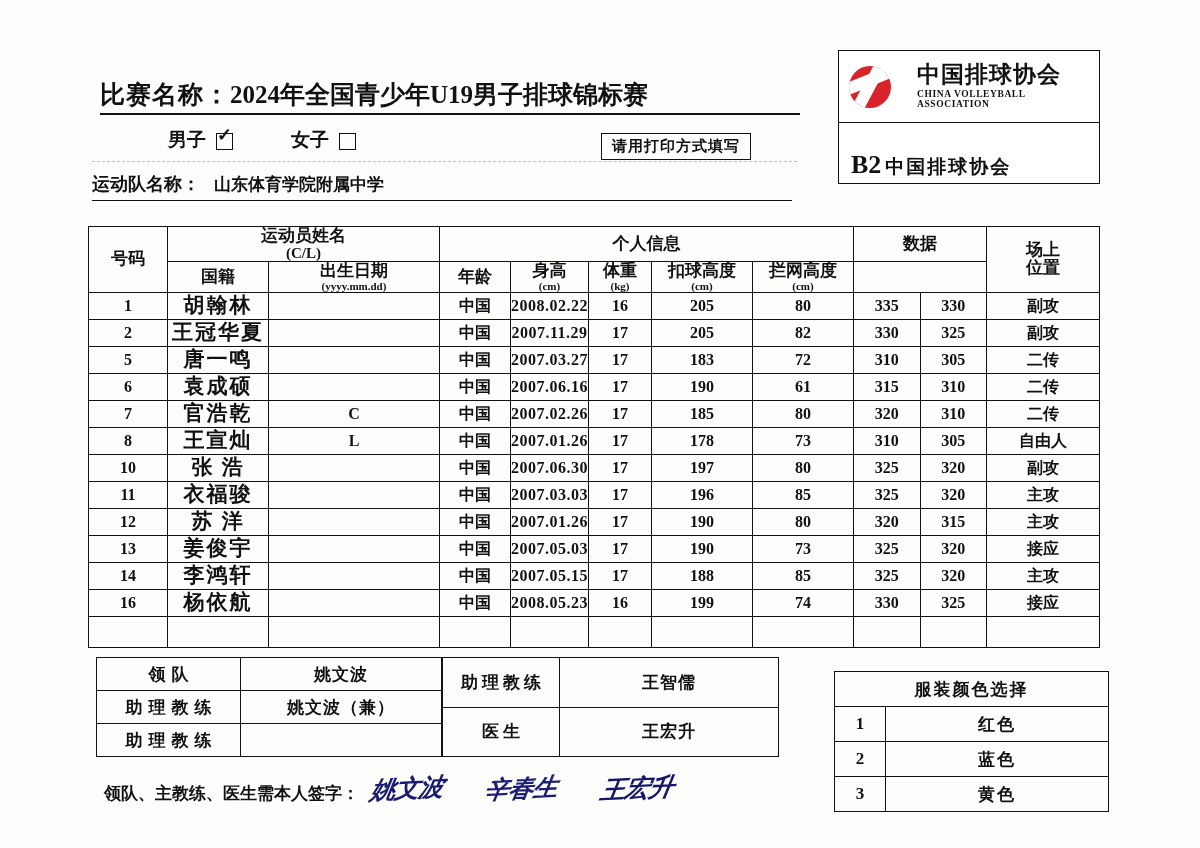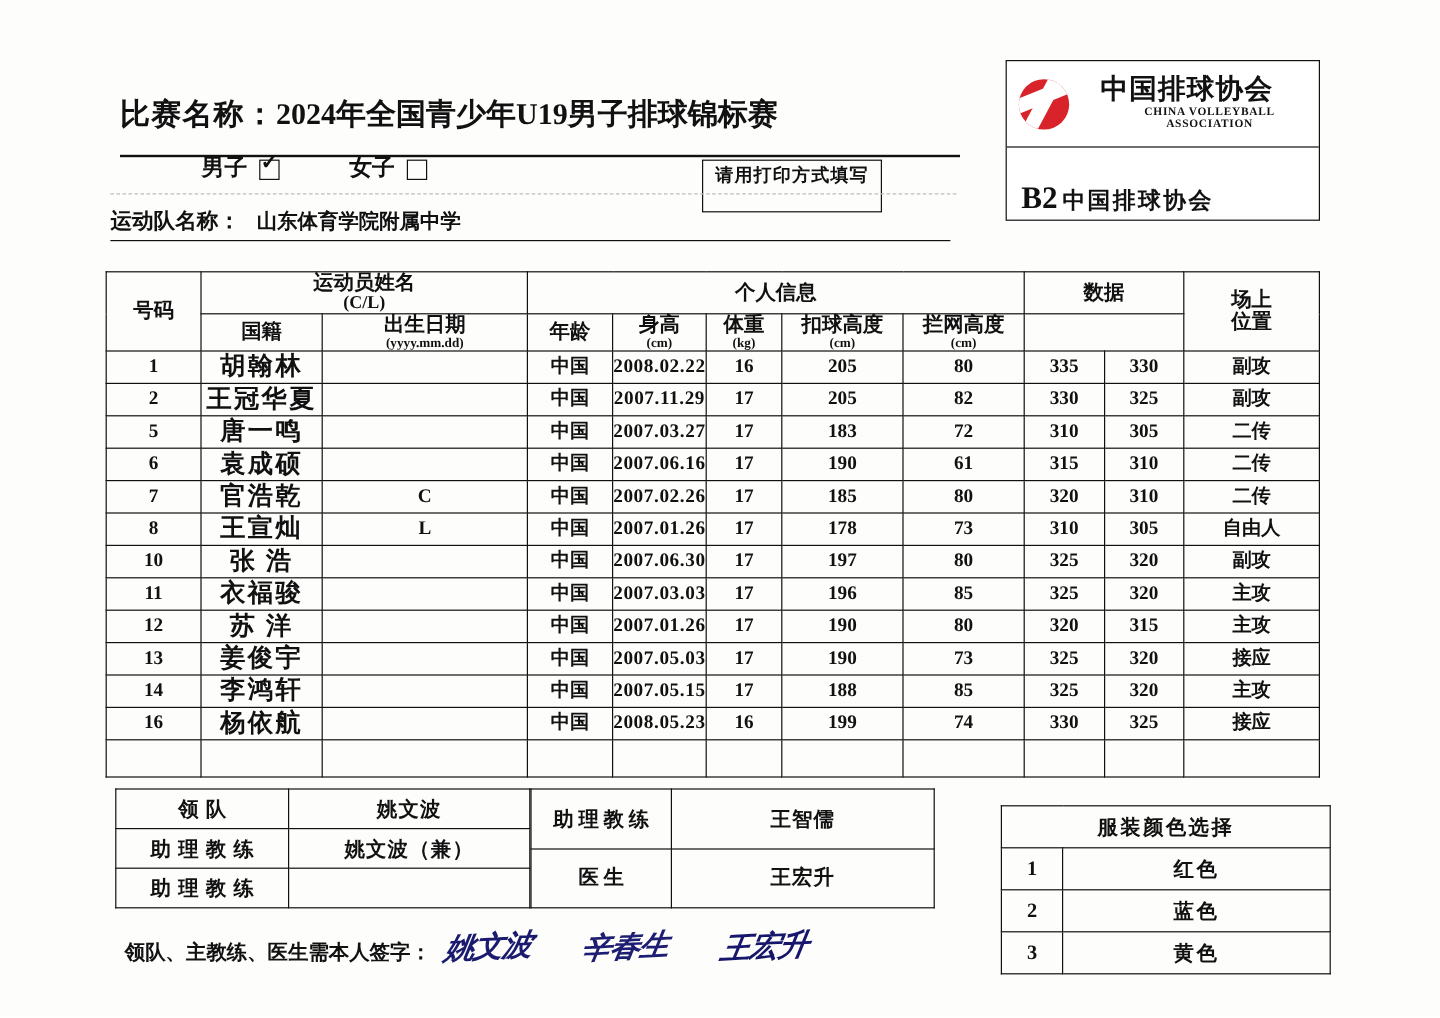--- a/index.html
+++ b/index.html
@@ -23,21 +23,21 @@
 
   
   .title-row {
     position: absolute;
     left: 100px;
     top: 78px;
     width: 700px;
     display: flex;
     align-items: flex-end;
     border-bottom: 2px solid #111;
-    padding-bottom: 18px;
+    padding-bottom: 2px;
   }
   .title-label {
     font-weight: bold;
     font-size: 25px;
     letter-spacing: 1px;
     white-space: nowrap;
   }
   .title-value {
     font-weight: bold;
     font-size: 25px;
@@ -72,24 +72,24 @@
     position: absolute;
     left: 0px;
     top: -8px;
     font-size: 18px;
     line-height: 18px;
     font-weight: bold;
   }
 
   .print-note {
     position: absolute;
-    left: 585px;
+    left: 601px;
     top: 133px;
     border: 1.6px solid #111;
-    padding: 3px 10px 20px 10px;
+    padding: 3px 10px 3px 10px;
     font-size: 15px;
     font-weight: bold;
     letter-spacing: 1px;
   }
 
   .team-row {
     position: absolute;
     left: 92px;
     top: 172px;
     width: 700px;
@@ -164,21 +164,20 @@
     letter-spacing: 1px;
     color: #111;
     font-family: "Liberation Serif", serif;
   }
   .logo-en {
     font-size: 9.5px;
     font-weight: bold;
     letter-spacing: 0.6px;
     color: #111;
     margin-top: 2px;
-    text-align: center;
   }
   .logo-bottom {
     height: 57px;
     display: flex;
     align-items: flex-end;
     padding-left: 12px;
     gap: 4px;
   }
   .form-code {
     font-size: 26px;

